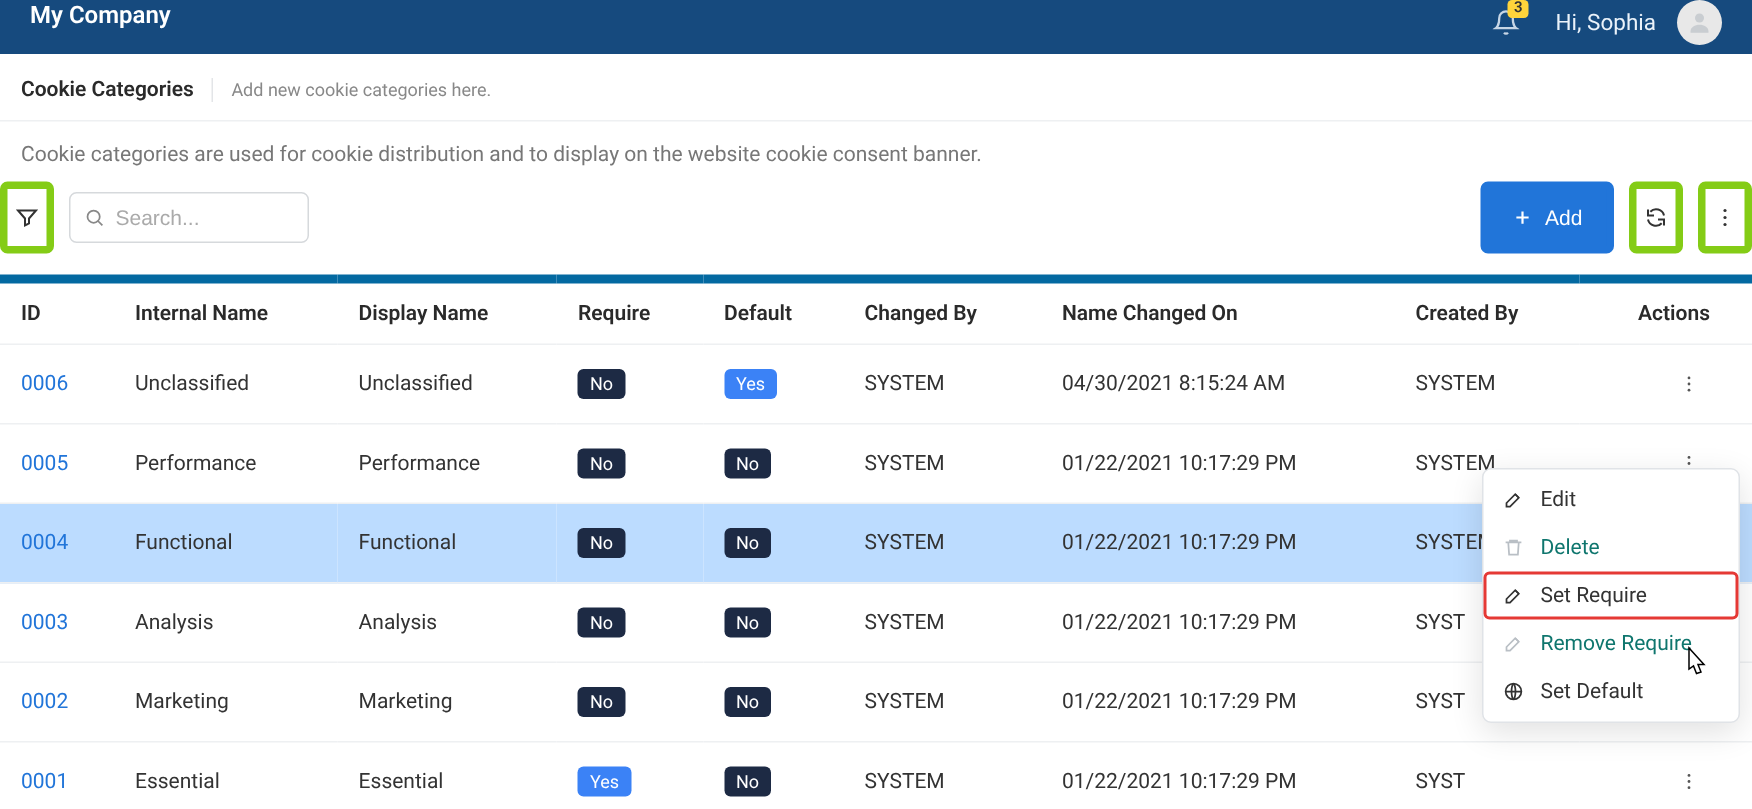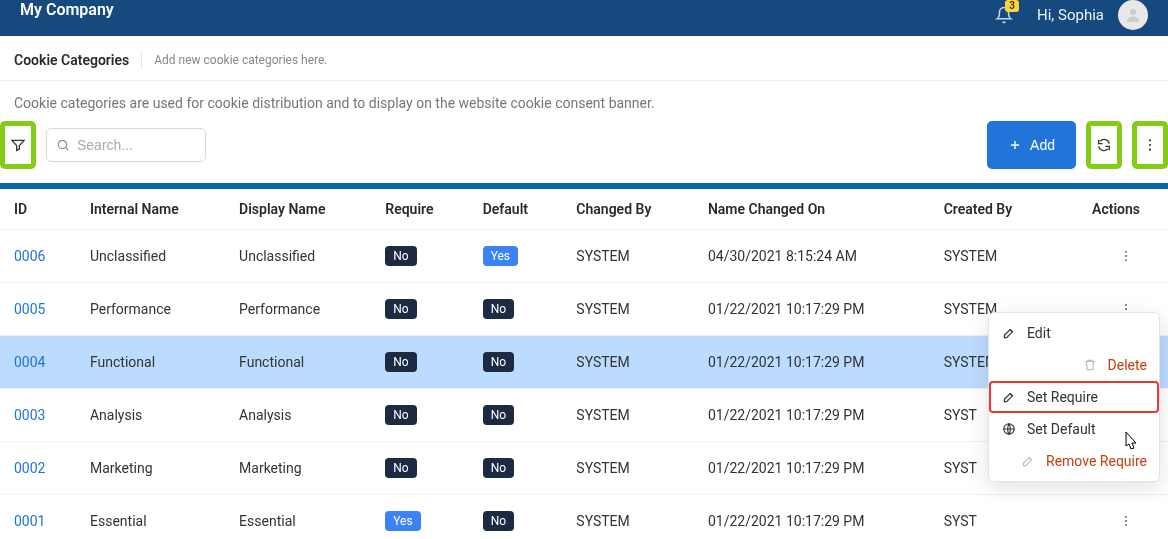--- a/index.html
+++ b/index.html
@@ -36,21 +36,21 @@
 .id-link { color: #2175d9; text-decoration: none; }
 .tag { display: inline-block; padding: 3px 8px; border-radius: 4px; font-size: 12px; font-weight: 400; color: #fff; }
 .tag-no { background: #1d2a44; }
 .tag-yes { background: #3b82f6; }
 .row-actions { width: 28px; height: 28px; border-radius: 50%; display: inline-flex; align-items: center; justify-content: center; cursor: pointer; }
 .row-actions:hover, .row-actions.active { background: #e2e6ea; }
 .row-selected { background: #bcdcff; }
 
 .dropdown-menu { position: absolute; top: 312px; left: 988px; width: 172px; background: #fff; border: 1px solid #e0e3e7; border-radius: 6px; box-shadow: 0 6px 22px rgba(0,0,0,0.12); padding: 4px 0; z-index: 50; }
 .dropdown-item { display: flex; align-items: center; gap: 10px; padding: 8px 12px; font-size: 14px; color: #333; cursor: pointer; }
-.dropdown-item.disabled { color: #c2410c; cursor: default; justify-content: flex-end; }
+.dropdown-item.disabled { color: #0f766e; cursor: default; }
 .dropdown-item .mi-icon { width: 16px; display: inline-flex; justify-content: center; }
 .dropdown-item.highlight { outline: 2px solid #e53935; outline-offset: -2px; border-radius: 4px; }
 .cursor-img { position: absolute; top: 430px; left: 1120px; z-index: 60; }
 
 svg { display: block; }
 </style>
 </head>
 <body>
 
 <div class="topbar">
@@ -257,35 +257,35 @@
   </div>
   <div class="dropdown-item highlight">
     <span class="mi-icon">
         <svg width="14" height="14" viewBox="0 0 24 24" fill="none" stroke="#333" stroke-width="2">
           <path d="M4 20h4l10-10-4-4L4 16v4z"></path>
           <path d="M14 6l4 4"></path>
         </svg>
       </span>
     <span>Set Require</span>
   </div>
+  <div class="dropdown-item disabled">
+    <span class="mi-icon">
+        <svg width="14" height="14" viewBox="0 0 24 24" fill="none" stroke="#b9bfc5" stroke-width="2">
+          <path d="M4 20h4l10-10-4-4L4 16v4z"></path>
+          <path d="M14 6l4 4"></path>
+        </svg>
+      </span>
+    <span>Remove Require</span>
+  </div>
   <div class="dropdown-item">
     <span class="mi-icon">
         <svg width="14" height="14" viewBox="0 0 24 24" fill="none" stroke="#333" stroke-width="2">
           <circle cx="12" cy="12" r="9"></circle>
           <path d="M3 12h18M12 3c3 3 3 15 0 18M12 3c-3 3-3 15 0 18"></path>
         </svg>
       </span>
     <span>Set Default</span>
   </div>
-  <div class="dropdown-item disabled">
-    <span class="mi-icon">
-        <svg width="14" height="14" viewBox="0 0 24 24" fill="none" stroke="#b9bfc5" stroke-width="2">
-          <path d="M4 20h4l10-10-4-4L4 16v4z"></path>
-          <path d="M14 6l4 4"></path>
-        </svg>
-      </span>
-    <span>Remove Require</span>
-  </div>
 </div>
 
 <svg class="cursor-img" width="20" height="24" viewBox="0 0 20 24">
     <path d="M6 2v14l3-2 2 5 3-1-2-5h4z" fill="#fff" stroke="#000" stroke-width="1"></path>
   </svg>
 
 </body></html>

